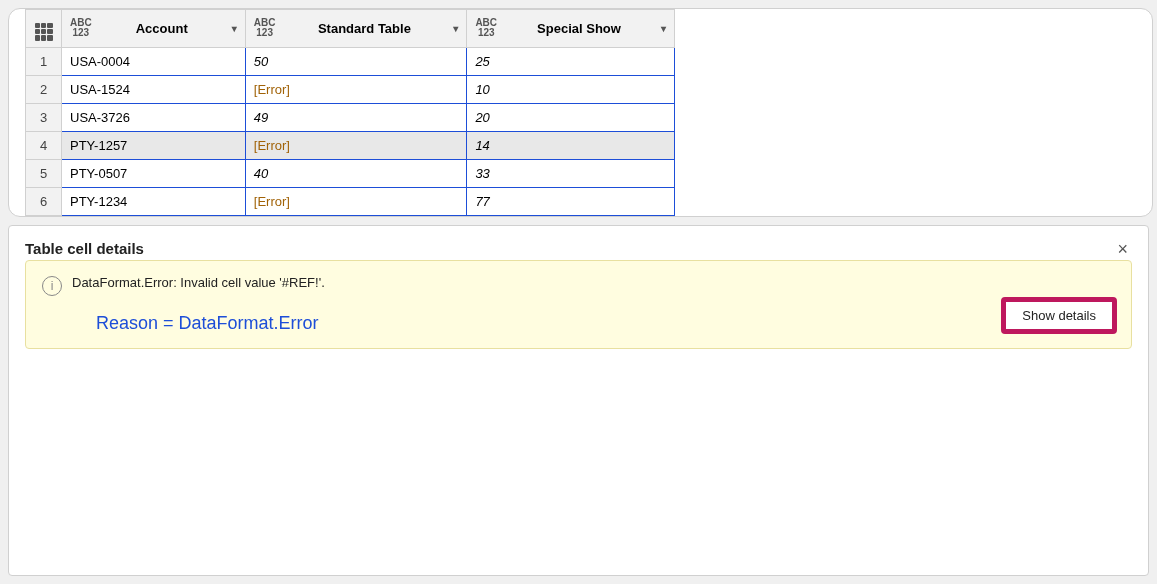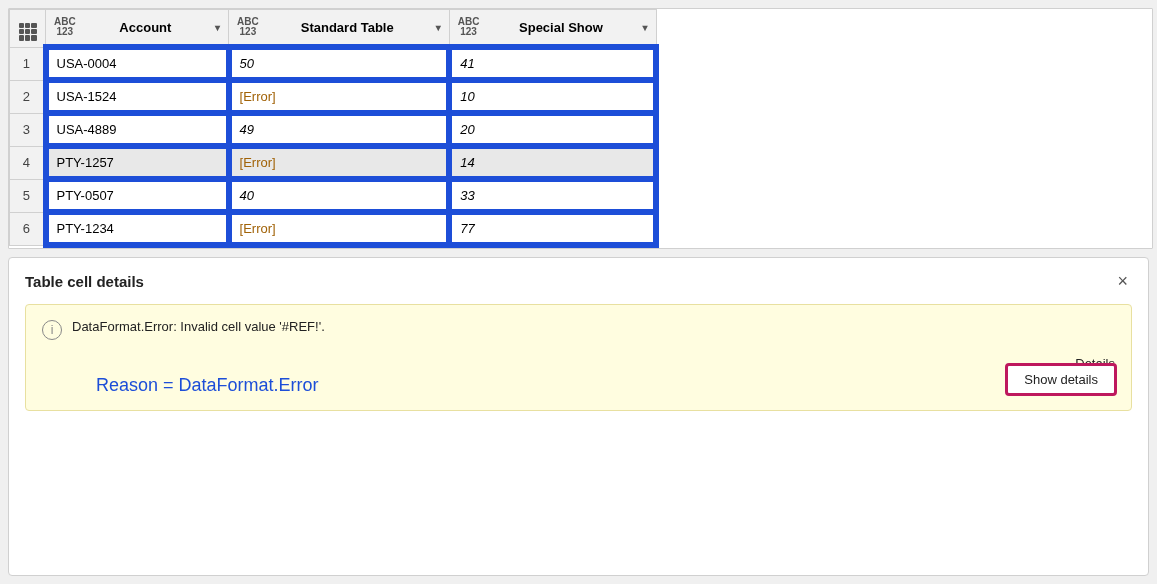--- a/index.html
+++ b/index.html
@@ -10,23 +10,24 @@
       display: flex;
       flex-direction: column;
       width: 1157px;
       min-height: 584px;
     }
 
     
     .table-section {
       background: #ffffff;
       border: 1px solid #d0d0d0;
-      border-radius: 1px;
+      border-radius: 12px;
       margin: 8px 4px 0 8px;
       overflow: hidden;
+      padding-left: 16px;
     }
 
     table {
       border-collapse: collapse;
       width: 650px;
     }
 
     thead tr {
       background: #f2f2f2;
     }
@@ -64,21 +65,21 @@
     .row-num-col {
       width: 36px;
       text-align: center;
       background: #f2f2f2;
       border: 1px solid #d0d0d0;
       color: #444;
       font-size: 13px;
     }
 
     td {
-      border: 6px solid #1d4ed8;
+      border: 1px solid #1d4ed8;
       padding: 6px 8px;
       font-size: 13px;
     }
 
     td.account-cell {
       min-width: 120px;
     }
 
     td.rate-cell {
       text-align: left;
@@ -115,21 +116,20 @@
       border-radius: 4px;
       margin: 8px 8px 8px 8px;
       padding: 12px 16px 16px 16px;
       flex: 1;
     }
 
     .details-header {
       display: flex;
       justify-content: space-between;
       align-items: center;
-      margin-bottom: 12px;
     }
 
     .details-title {
       font-size: 15px;
       font-weight: 600;
       color: #222;
     }
 
     .close-btn {
       background: none;
@@ -168,42 +168,42 @@
       margin-top: 1px;
     }
 
     .error-text {
       flex: 1;
     }
 
     .error-main {
       font-size: 13px;
       color: #222;
-      margin-bottom: 22px;
+      margin-bottom: 4px;
     }
 
     .error-details-label {
       font-size: 13px;
       color: #222;
       margin-bottom: 4px;
       text-align: right;
     }
 
     .error-reason {
       font-size: 18px;
       color: #1d4ed8;
       margin-left: 24px;
     }
 
     .show-details-btn {
       position: absolute;
       bottom: 14px;
       right: 14px;
       background: #ffffff;
-      border: 3px solid #be185d;
+      border: 5px solid #be185d;
       border-radius: 4px;
       padding: 6px 16px;
       font-size: 13px;
       cursor: pointer;
       color: #222;
     }
   </style>
 </head>
 <body>
 
@@ -245,31 +245,31 @@
             <span class="dropdown-arrow">▾</span>
           </div>
         </th>
       </tr>
     </thead>
     <tbody id="table-body">
     <tr>
           <td class="row-num-col">1</td>
           <td class="account-cell">USA-0004</td>
           <td class="rate-cell">50</td>
-          <td class="rate-cell">41</td>
+          <td class="rate-cell">25</td>
         </tr>
         <tr>
           <td class="row-num-col">2</td>
           <td class="account-cell">USA-1524</td>
           <td class="error-cell">[Error]</td>
           <td class="rate-cell">10</td>
         </tr>
         <tr>
           <td class="row-num-col">3</td>
-          <td class="account-cell">USA-4889</td>
+          <td class="account-cell">USA-3726</td>
           <td class="rate-cell">49</td>
           <td class="rate-cell">20</td>
         </tr>
         <tr class="selected-row">
           <td class="row-num-col">4</td>
           <td class="account-cell">PTY-1257</td>
           <td class="error-cell">[Error]</td>
           <td class="rate-cell">14</td>
         </tr>
         <tr>

